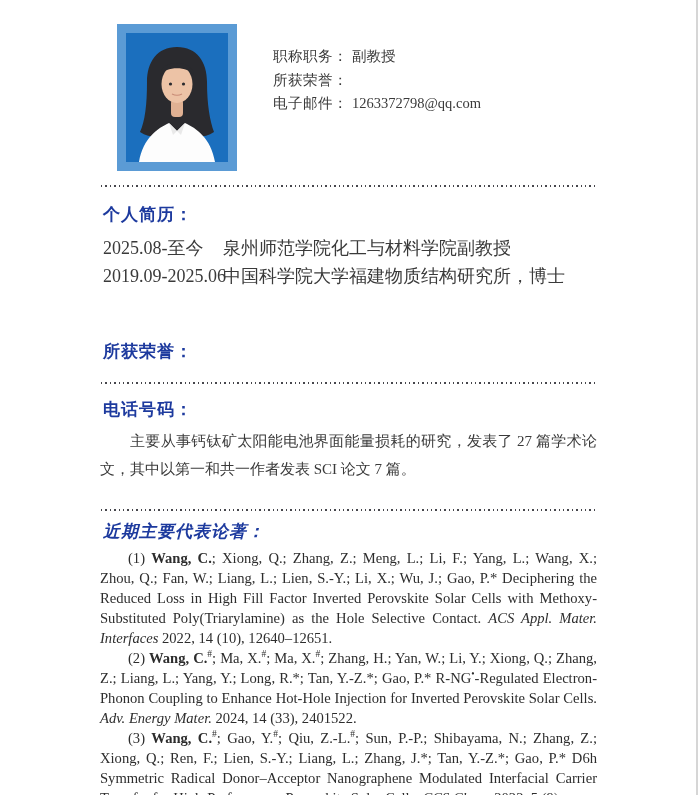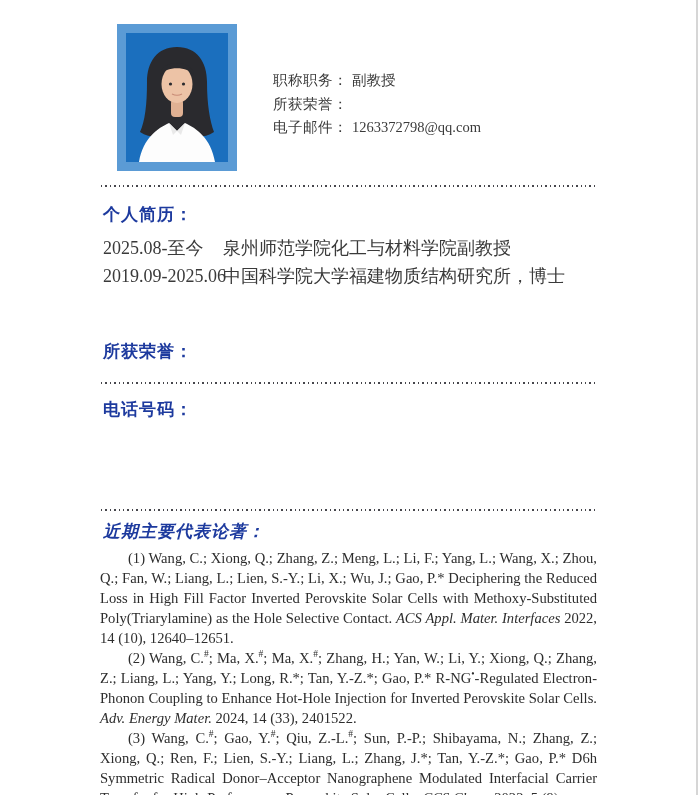--- a/index.html
+++ b/index.html
@@ -9,21 +9,21 @@
     background:#ffffff;
     overflow:hidden;
     border-right:2px solid #d6d6d6;
     box-sizing:border-box;
     font-family:"Liberation Serif","DejaVu Serif",serif;
     color:#3a3a3a;
   }
   
   .photo{position:absolute;left:117px;top:24px;width:120px;height:147px;display:block;}
   
-  .contact{position:absolute;left:273px;top:45px;font-size:14.5px;margin-top:24px;}
+  .contact{position:absolute;left:273px;top:45px;font-size:14.5px;}
   .contact-row{line-height:23.5px;white-space:nowrap;}
   .contact-row .lbl{letter-spacing:.5px;}
   .contact-row .val{margin-left:4px;}
   
   .sep{
     position:absolute;left:101px;width:496px;height:2px;
     background:repeating-linear-gradient(to right,#46464c 0 1.4px,transparent 1.4px 4.4px);
   }
   .sep1{top:185px;} .sep2{top:382px;} .sep3{top:509px;}
   
@@ -38,21 +38,21 @@
   .resume-row{line-height:28px;white-space:nowrap;}
   .resume-row .period{display:inline-block;width:120px;}
   
   .interests{
     position:absolute;left:100px;top:427px;width:497px;margin:0;
     font-size:15px;line-height:28px;text-indent:2em;text-align:justify;
   }
   
   .pubs{position:absolute;left:100px;top:548px;width:497px;color:#2d2d2d;}
   .pub{margin:0;font-size:14.6px;line-height:20px;text-align:justify;text-indent:28px;}
-  .pub .b{font-weight:normal;}
+  .pub .b{font-weight:bold;}
   .pub .i{font-style:italic;}
   .pub sup{font-size:9.5px;line-height:0;}
 </style>
 </head>
 <body>
 
 <div class="page">
 
   <svg class="photo" viewBox="0 0 120 147" xmlns="http://www.w3.org/2000/svg">
     <rect x="0" y="0" width="120" height="147" fill="#5b9bd5"></rect>
@@ -92,20 +92,21 @@
     <div class="resume-row">
       <span class="period">2019.09-2025.06</span><span class="detail">中国科学院大学福建物质结构研究所，博士</span>
     </div>
   </div>
 
   <h2 class="h h-honors">所获荣誉：</h2>
 
   <div class="sep sep2"></div>
 
   <h2 class="h h-interests">电话号码：</h2>
+  <p class="interests">主要从事钙钛矿太阳能电池界面能量损耗的研究，发表了 27 篇学术论文，其中以第一和共一作者发表 SCI 论文 7 篇。</p>
 
   <div class="sep sep3"></div>
 
   <h2 class="h h-pubs">近期主要代表论著：</h2>
   <div class="pubs">
       <p class="pub"><span>(1) </span><span class="b">Wang, C.</span><span>; Xiong, Q.; Zhang, Z.; Meng, L.; Li, F.; Yang, L.; Wang, X.; Zhou, Q.; Fan, W.; Liang, L.; Lien, S.-Y.; Li, X.; Wu, J.; Gao, P.* Deciphering the Reduced Loss in High Fill Factor Inverted Perovskite Solar Cells with Methoxy-Substituted Poly(Triarylamine) as the Hole Selective Contact. </span><span class="i">ACS Appl. Mater. Interfaces</span><span> 2022, 14 (10), 12640–12651.</span></p>
       <p class="pub"><span>(2) </span><span class="b">Wang, C.</span><sup>#</sup><span>; Ma, X.</span><sup>#</sup><span>; Ma, X.</span><sup>#</sup><span>; Zhang, H.; Yan, W.; Li, Y.; Xiong, Q.; Zhang, Z.; Liang, L.; Yang, Y.; Long, R.*; Tan, Y.-Z.*; Gao, P.* R-NG</span><sup>•</sup><span>-Regulated Electron-Phonon Coupling to Enhance Hot-Hole Injection for Inverted Perovskite Solar Cells. </span><span class="i">Adv. Energy Mater.</span><span> 2024, 14 (33), 2401522.</span></p>
       <p class="pub"><span>(3) </span><span class="b">Wang, C.</span><sup>#</sup><span>; Gao, Y.</span><sup>#</sup><span>; Qiu, Z.-L.</span><sup>#</sup><span>; Sun, P.-P.; Shibayama, N.; Zhang, Z.; Xiong, Q.; Ren, F.; Lien, S.-Y.; Liang, L.; Zhang, J.*; Tan, Y.-Z.*; Gao, P.* D6h Symmetric Radical Donor–Acceptor Nanographene Modulated Interfacial Carrier Transfer for High-Performance Perovskite Solar Cells. </span><span class="i">CCS Chem.</span><span> 2022, 5 (9),</span></p>
     </div>
 

